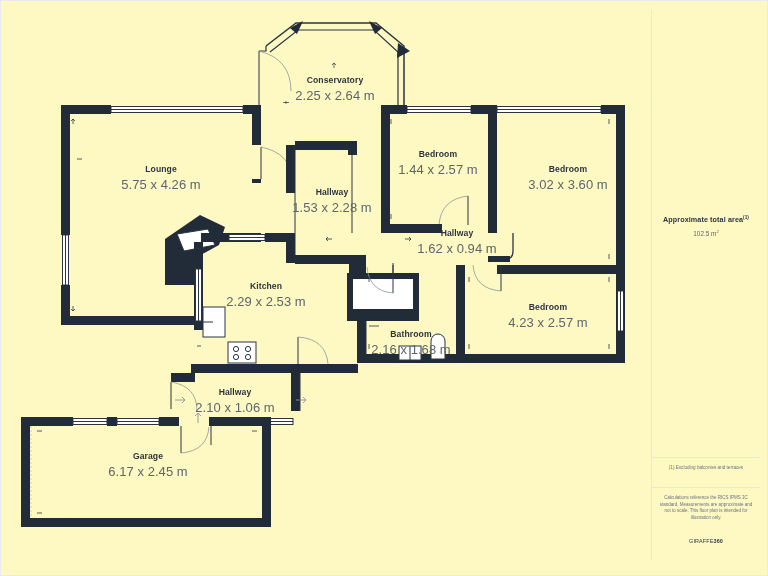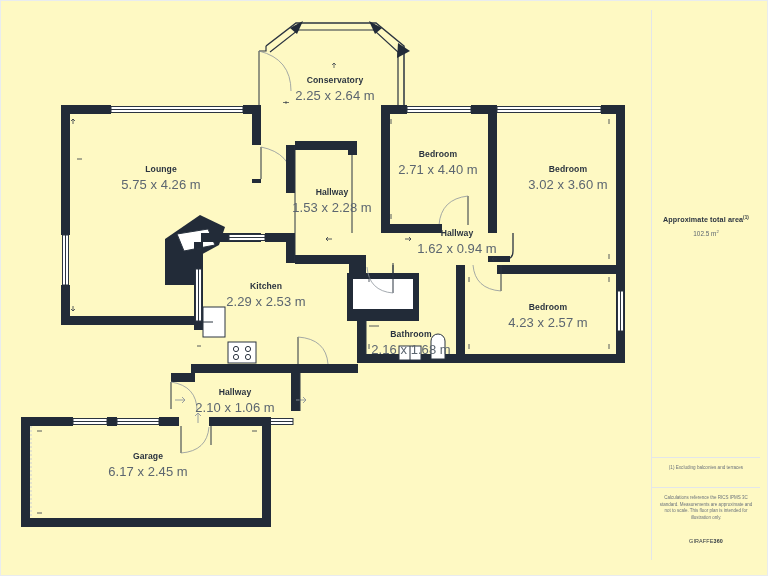--- a/index.html
+++ b/index.html
@@ -298,21 +298,21 @@
   <div class="room" style="left:160px;top:177px;text-align:center;">
     <div class="rname">Lounge</div>
     <div class="rdim">5.75 x 4.26 m</div>
   </div>
   <div class="room" style="left:331px;top:200px;">
     <div class="rname">Hallway</div>
     <div class="rdim">1.53 x 2.28 m</div>
   </div>
   <div class="room" style="left:437px;top:162px;">
     <div class="rname">Bedroom</div>
-    <div class="rdim">2.71 x 4.40 m</div>
+    <div class="rdim">1.44 x 2.57 m</div>
   </div>
   <div class="room" style="left:567px;top:177px;">
     <div class="rname">Bedroom</div>
     <div class="rdim">3.02 x 3.60 m</div>
   </div>
   <div class="room" style="left:456px;top:241px;">
     <div class="rname">Hallway</div>
     <div class="rdim">1.62 x 0.94 m</div>
   </div>
   <div class="room" style="left:265px;top:294px;">

